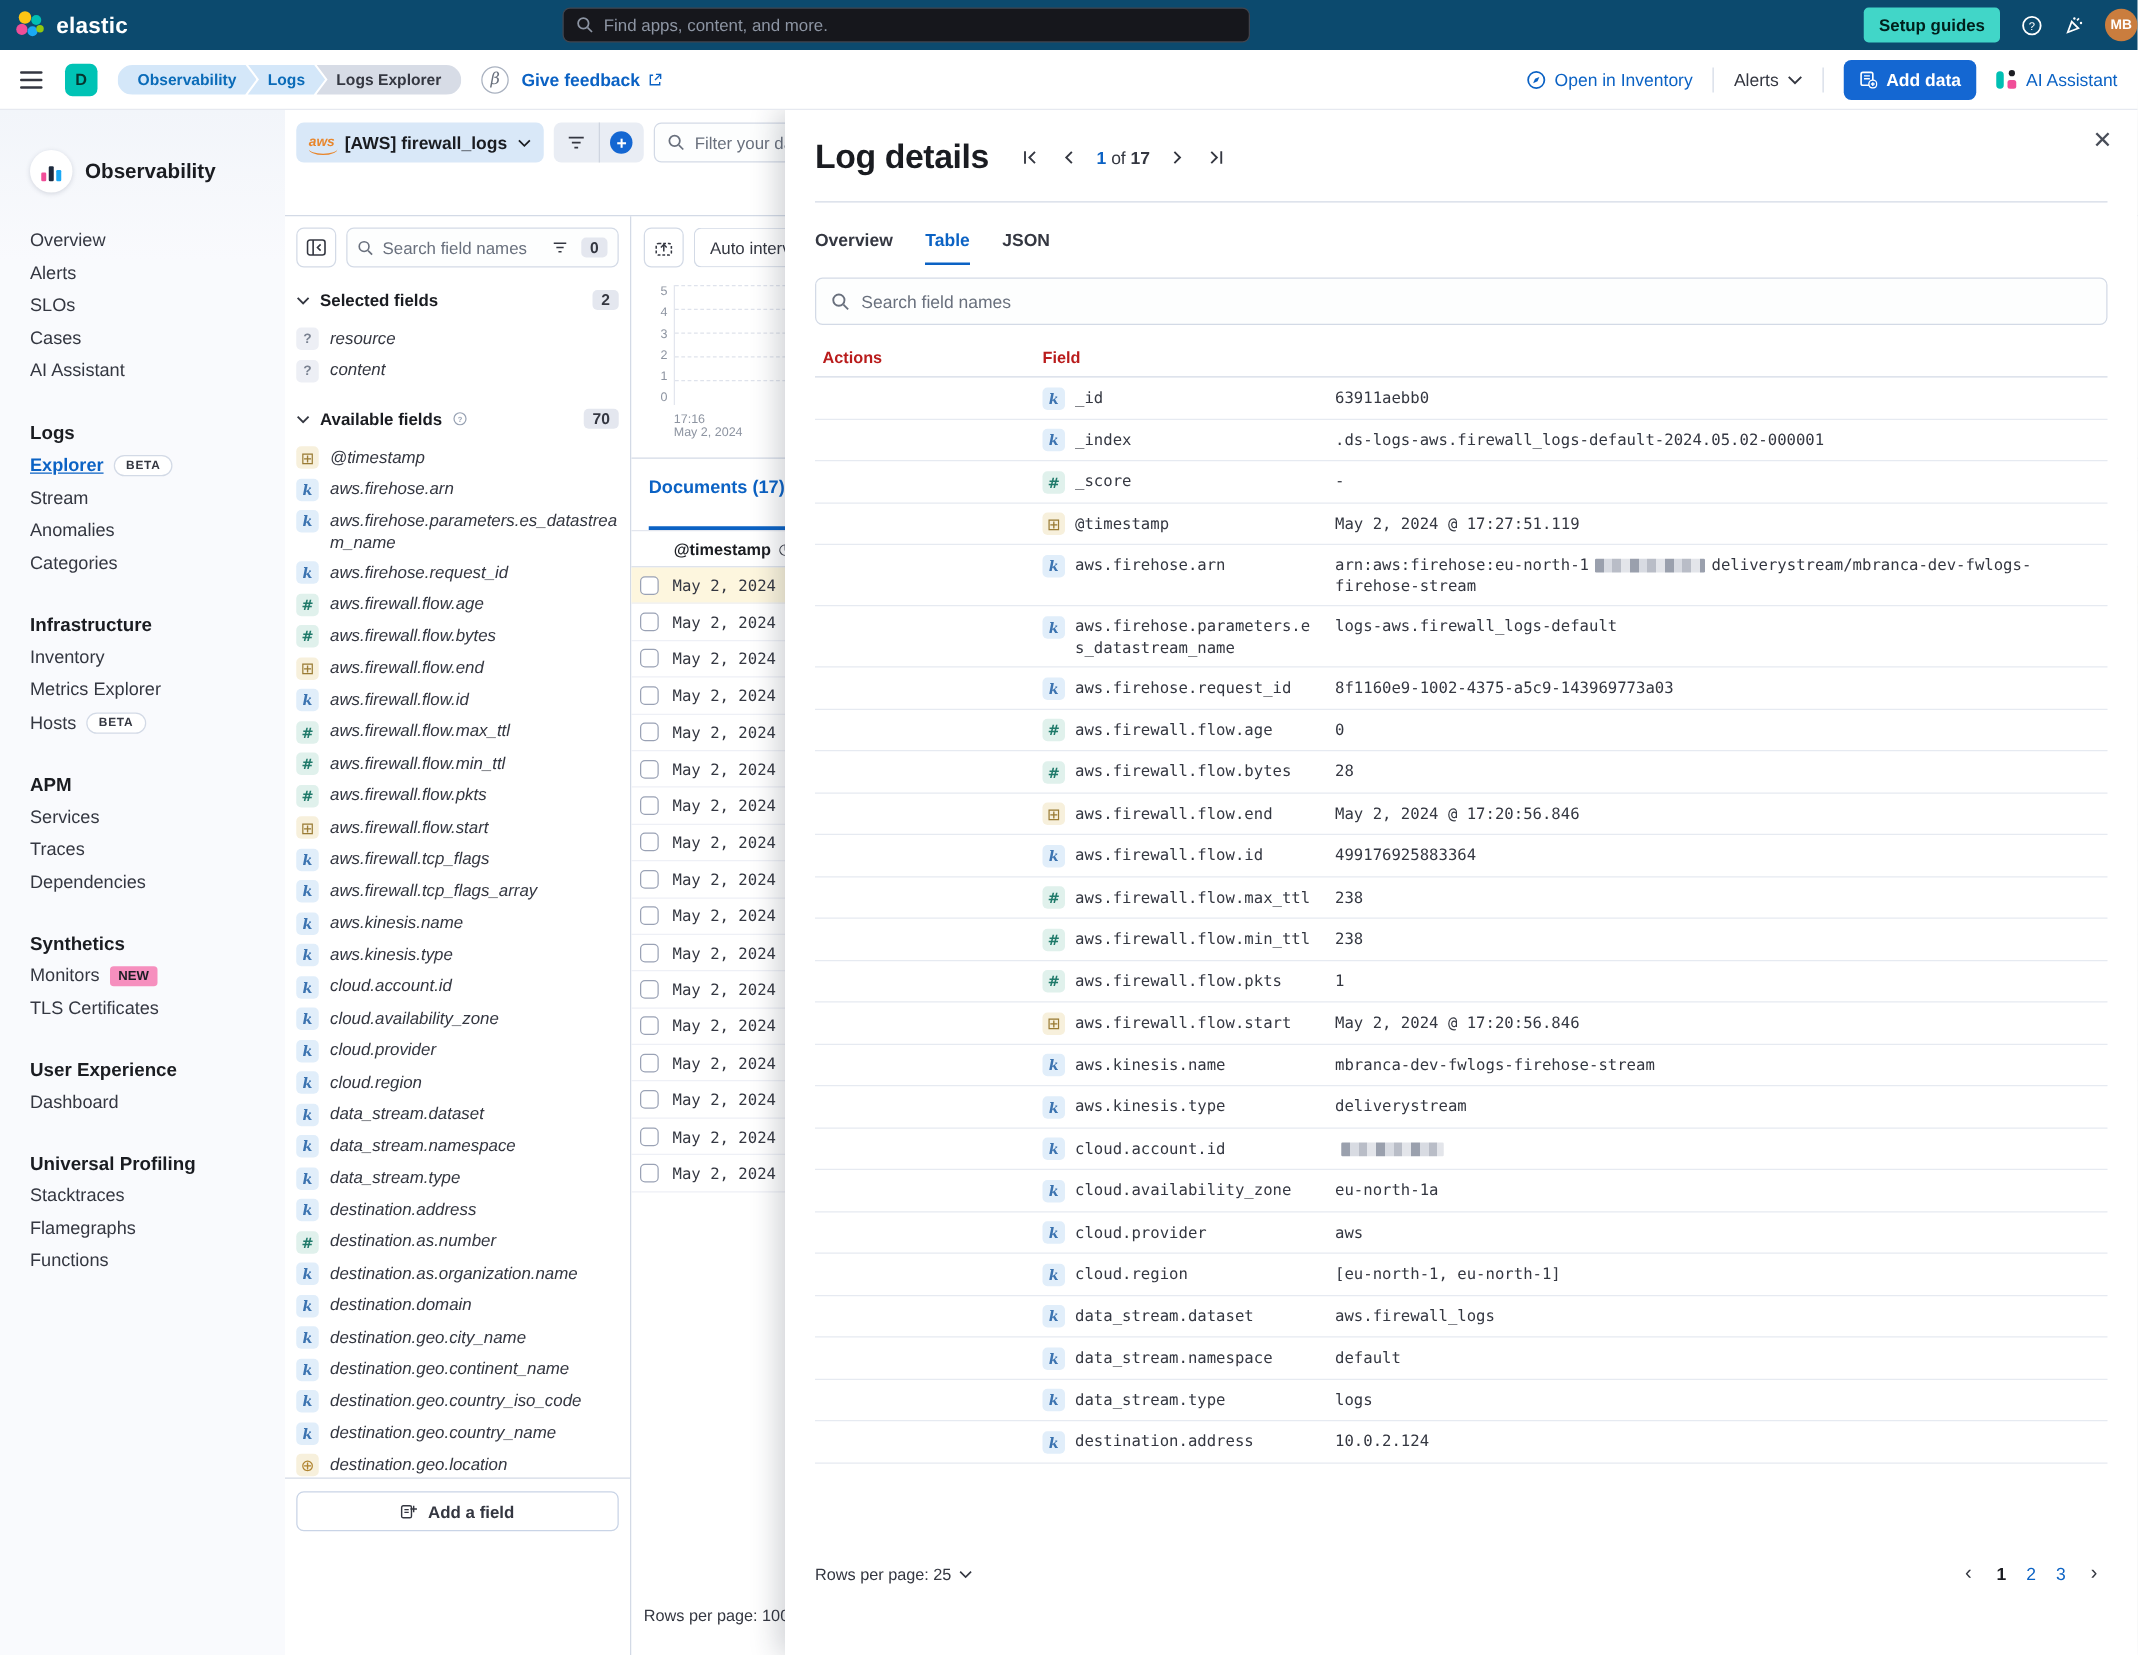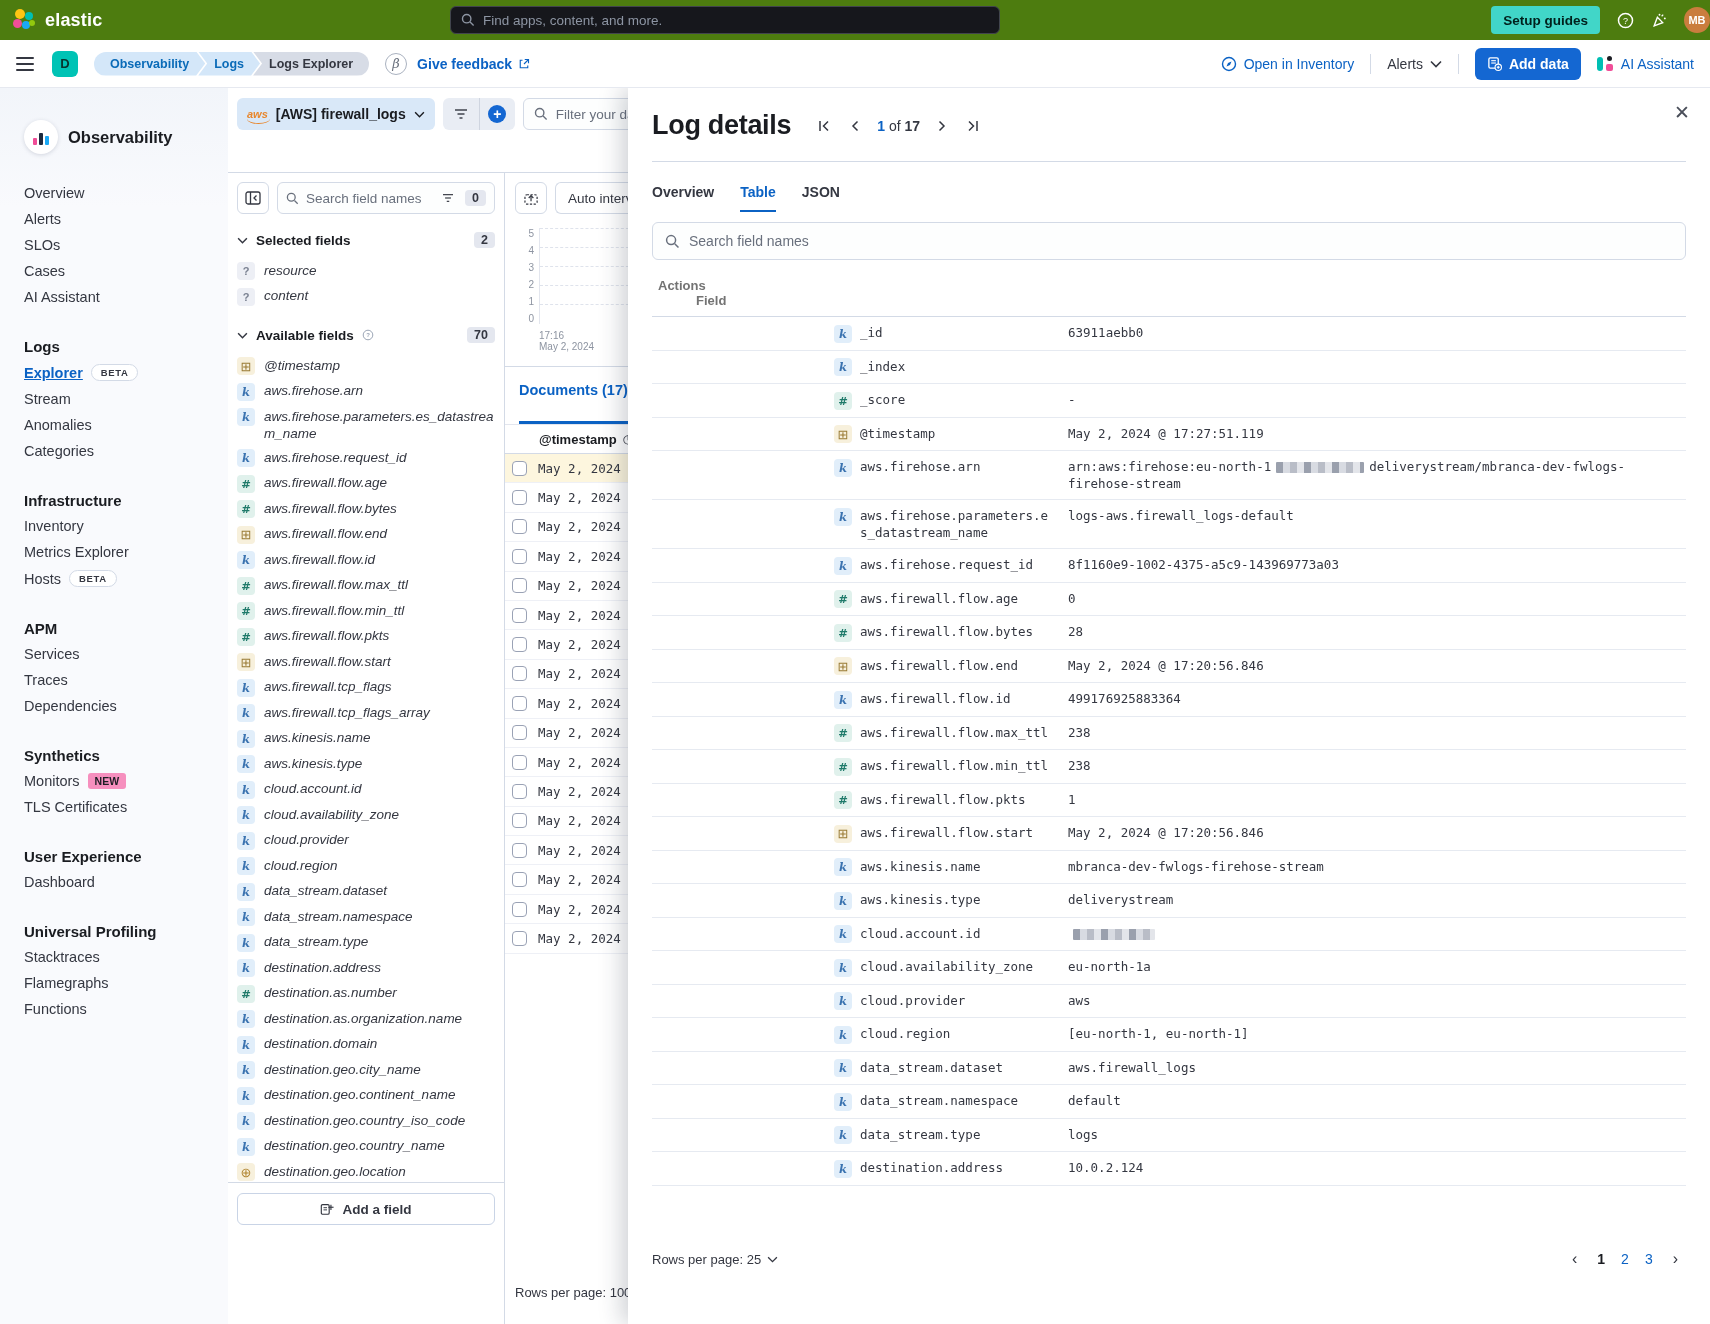--- a/index.html
+++ b/index.html
@@ -1,20 +1,20 @@
 <!DOCTYPE html>
 <html><head>
 <meta charset="utf-8">
 <style>
   * { margin:0; padding:0; box-sizing:border-box; }
   html,body { width:1710px; height:1324px; overflow:hidden; background:#fff;
     font-family:"Liberation Sans", sans-serif; color:#343741; }
 
   
-  .top-header { position:absolute; left:0; top:0; width:1710px; height:40px; background:#4d7c0f;
+  .top-header { position:absolute; left:0; top:0; width:1710px; height:40px; background:#0c4a6e;
     display:flex; align-items:center; z-index:40; }
   .logo-wrap { display:flex; align-items:center; gap:9px; padding-left:12px; width:440px; }
   .logo-cluster { position:relative; width:24px; height:24px; }
   .logo-cluster i { position:absolute; border-radius:50%; }
   .lc1 { width:10px; height:10px; background:#fec514; left:3px; top:1px; }
   .lc2 { width:8px; height:8px; background:#00bfb3; left:13px; top:4px; }
   .lc3 { width:9px; height:9px; background:#f04e98; left:1px; top:11px; }
   .lc4 { width:8px; height:8px; background:#1ba9f5; left:10px; top:13px; }
   .lc5 { width:6px; height:6px; background:#93c90e; left:17px; top:12px; }
   .logo-text { color:#fff; font-size:18px; font-weight:600; letter-spacing:.2px; }
@@ -162,21 +162,21 @@
   .pg-text { font-size:14px; }
   .pg-cur { color:#0b62c4; font-weight:600; }
   .fly-close { position:absolute; top:12px; right:16px; width:24px; height:24px; color:#494e59; font-size:19px;
     display:flex; align-items:center; justify-content:center; }
   .fly-tabs { display:flex; gap:26px; margin-top:12px; }
   .ftab { font-size:14px; font-weight:600; color:#343741; padding:10px 0; }
   .ftab.k-true { color:#0b62c4; border-bottom:2px solid #0b62c4; }
   .fly-search { margin-top:10px; height:38px; border:1px solid #d3dae6; border-radius:6px; background:#fdfefe;
     display:flex; align-items:center; gap:9px; padding:0 12px; color:#69707d; font-size:14px; }
   .ftable { margin-top:12px; }
-  .ft-headrow { display:flex; padding:6px 0 8px 0; border-bottom:1px solid #d3dae6; font-size:13px; font-weight:700; color:#737373;flex-direction:column; }
+  .ft-headrow { display:flex; padding:6px 0 8px 0; border-bottom:1px solid #d3dae6; font-size:13px; font-weight:700; color:#b91c1c; }
   .col-actions { width:138px; flex:none; padding-left:6px; }
   .col-field { width:278px; flex:none; display:flex; gap:8px; align-items:flex-start;padding-left:44px; }
   .col-value { flex:1; }
   .frow { display:flex; align-items:flex-start; border-bottom:1px solid #e6eaf1; padding:7px 0; min-height:32px; }
   .frow .col-field { padding-top:0; }
   .fname { font-family:"DejaVu Sans Mono", monospace; font-size:12.5px; color:#343741; line-height:17px; word-break:break-all; padding-right:18px; }
   .fval { font-family:"DejaVu Sans Mono", monospace; font-size:12.5px; color:#343741; line-height:17px; max-width:560px; word-break:break-all; }
   .redacted { display:inline-block; height:11px; vertical-align:middle; margin:0 5px; border-radius:1px;
     background:repeating-linear-gradient(90deg,#9aa0ad 0 7px,#d8dbe2 7px 14px,#b9bdc7 14px 21px,#e3e5ea 21px 28px); }
   .fly-footer { position:absolute; left:24px; right:24px; bottom:55px; display:flex; align-items:center; }
@@ -909,20 +909,21 @@
               </span>
               <span class="col-value fval">63911aebb0</span>
             </div>
 
             <div class="frow">
               <span class="col-actions"></span>
               <span class="col-field">
                 <span class="tok t-keyword">k</span>
                 <span class="fname">_index</span>
               </span>
+              <span class="col-value fval">.ds-logs-aws.firewall_logs-default-2024.05.02-000001</span>
             </div>
 
             <div class="frow">
               <span class="col-actions"></span>
               <span class="col-field">
                 <span class="tok t-number">#</span>
                 <span class="fname">_score</span>
               </span>
               <span class="col-value fval">-</span>
             </div>

